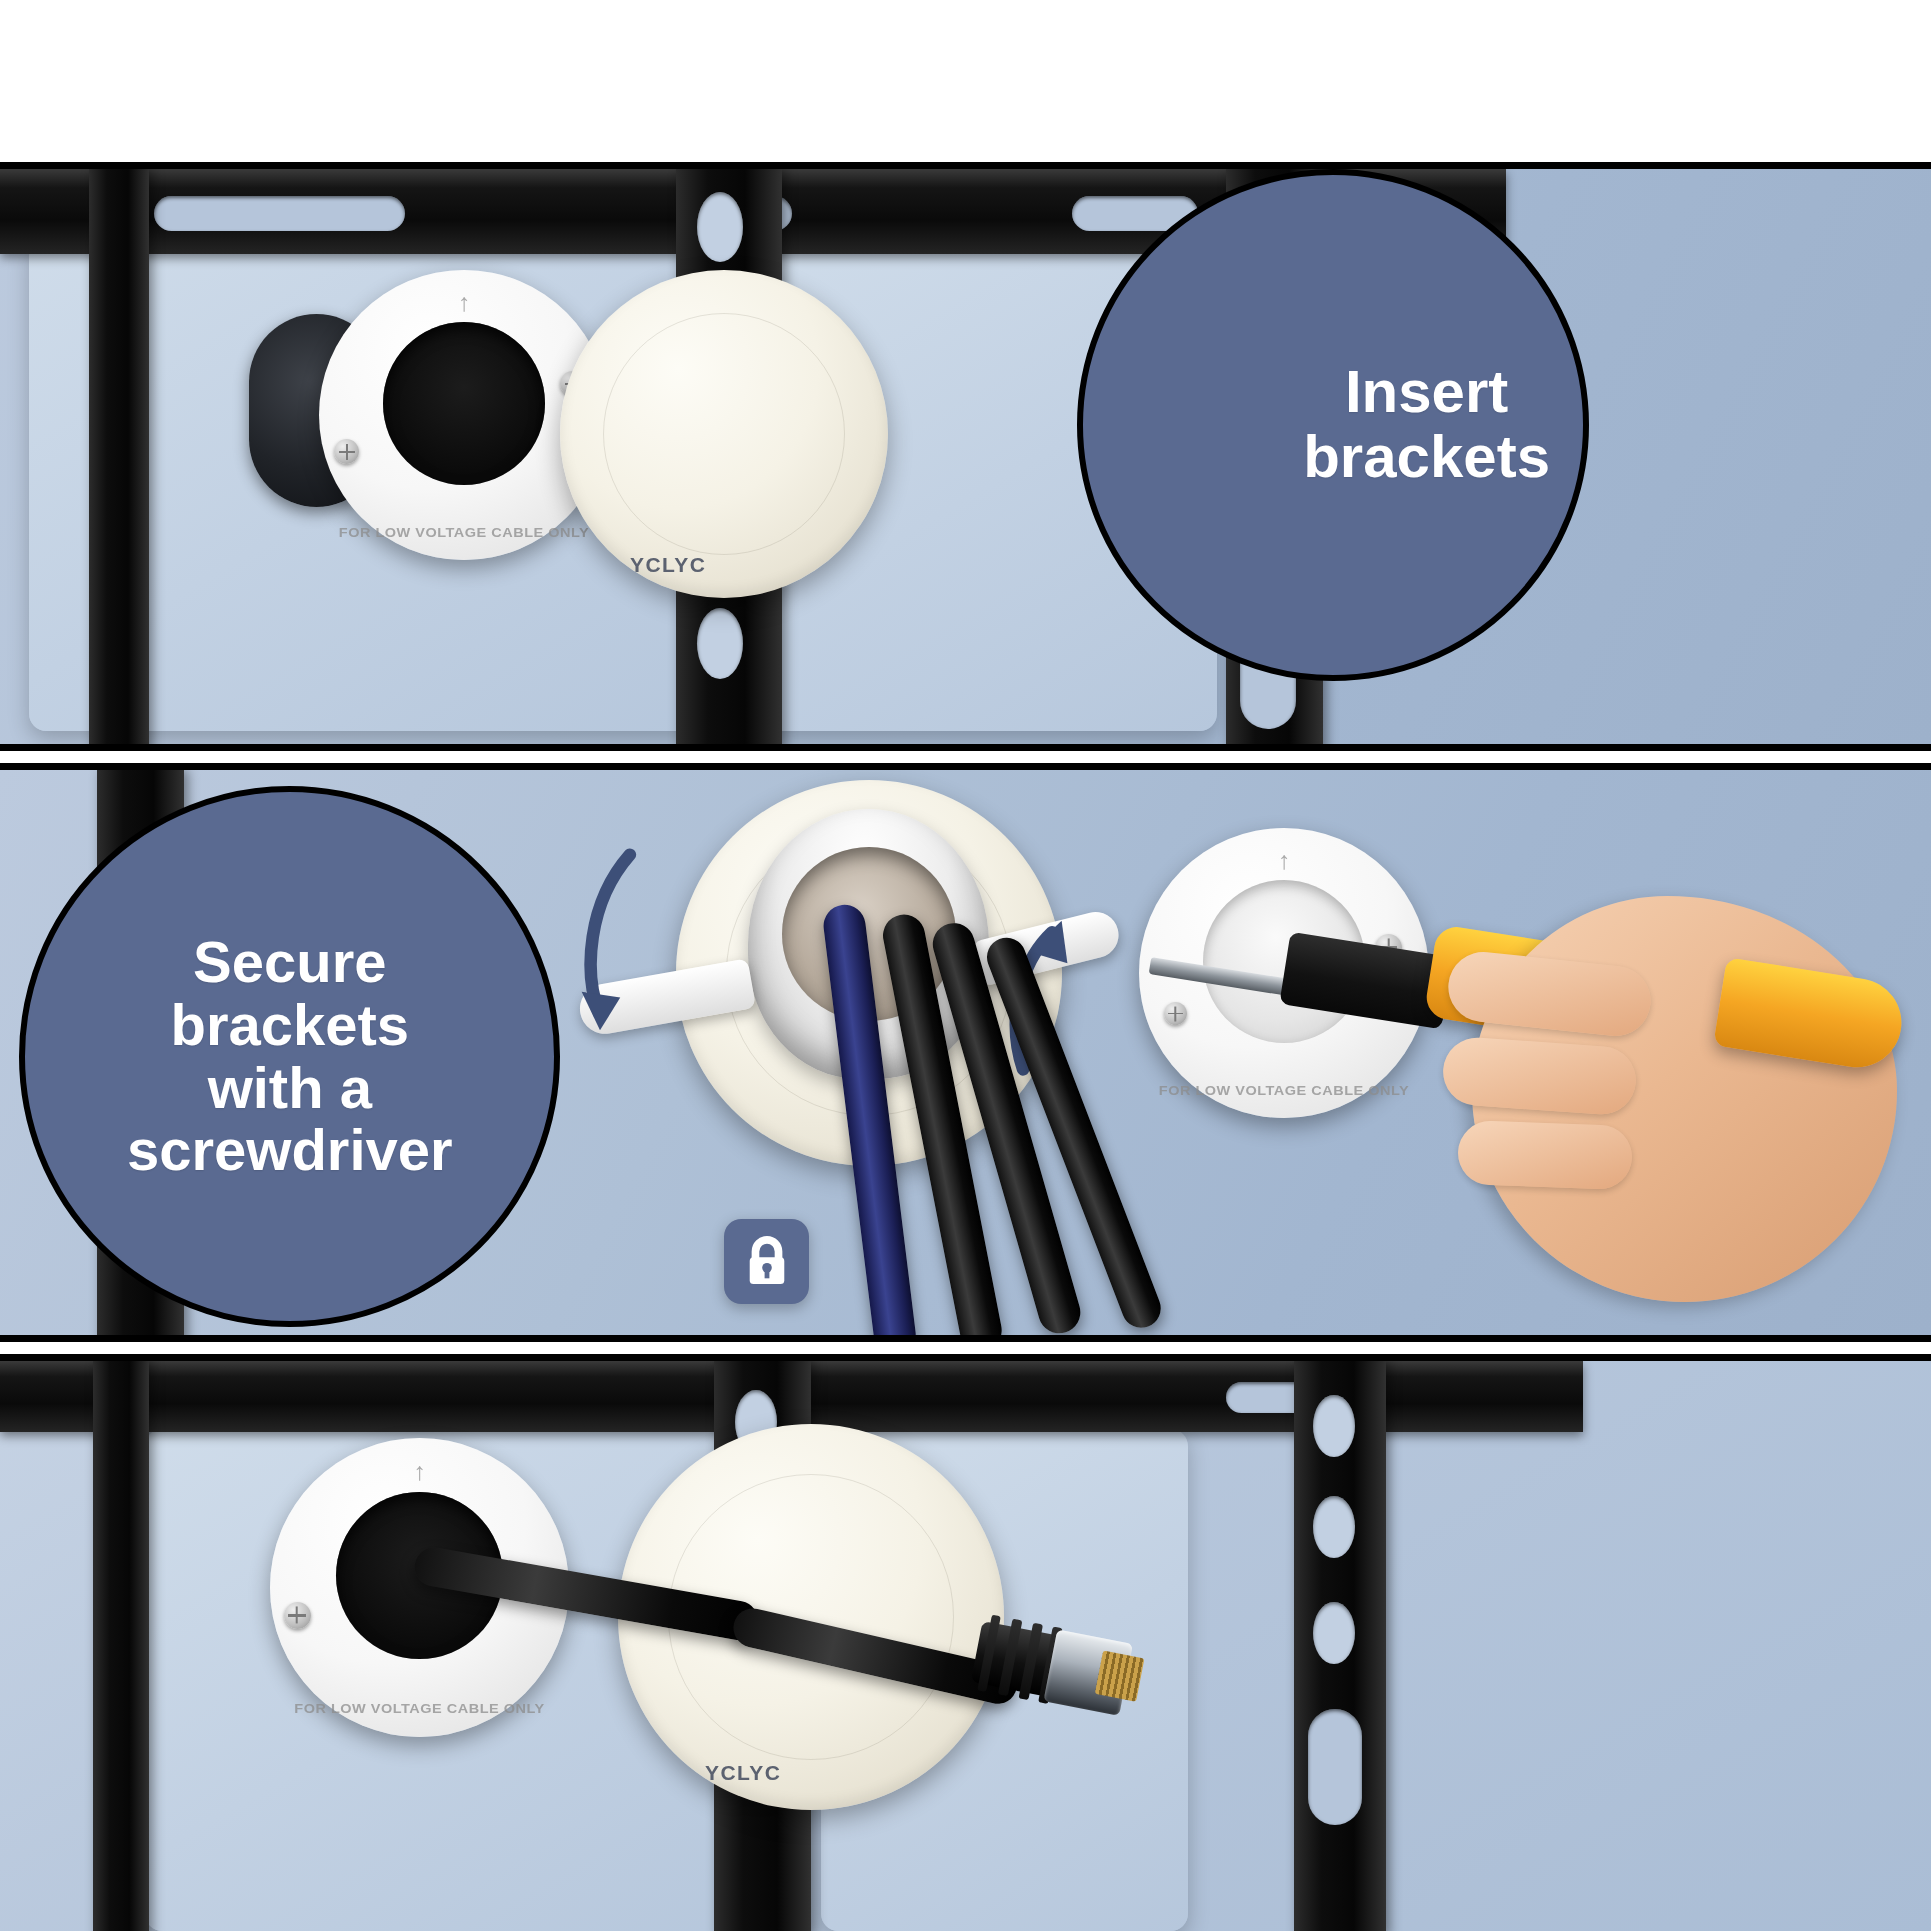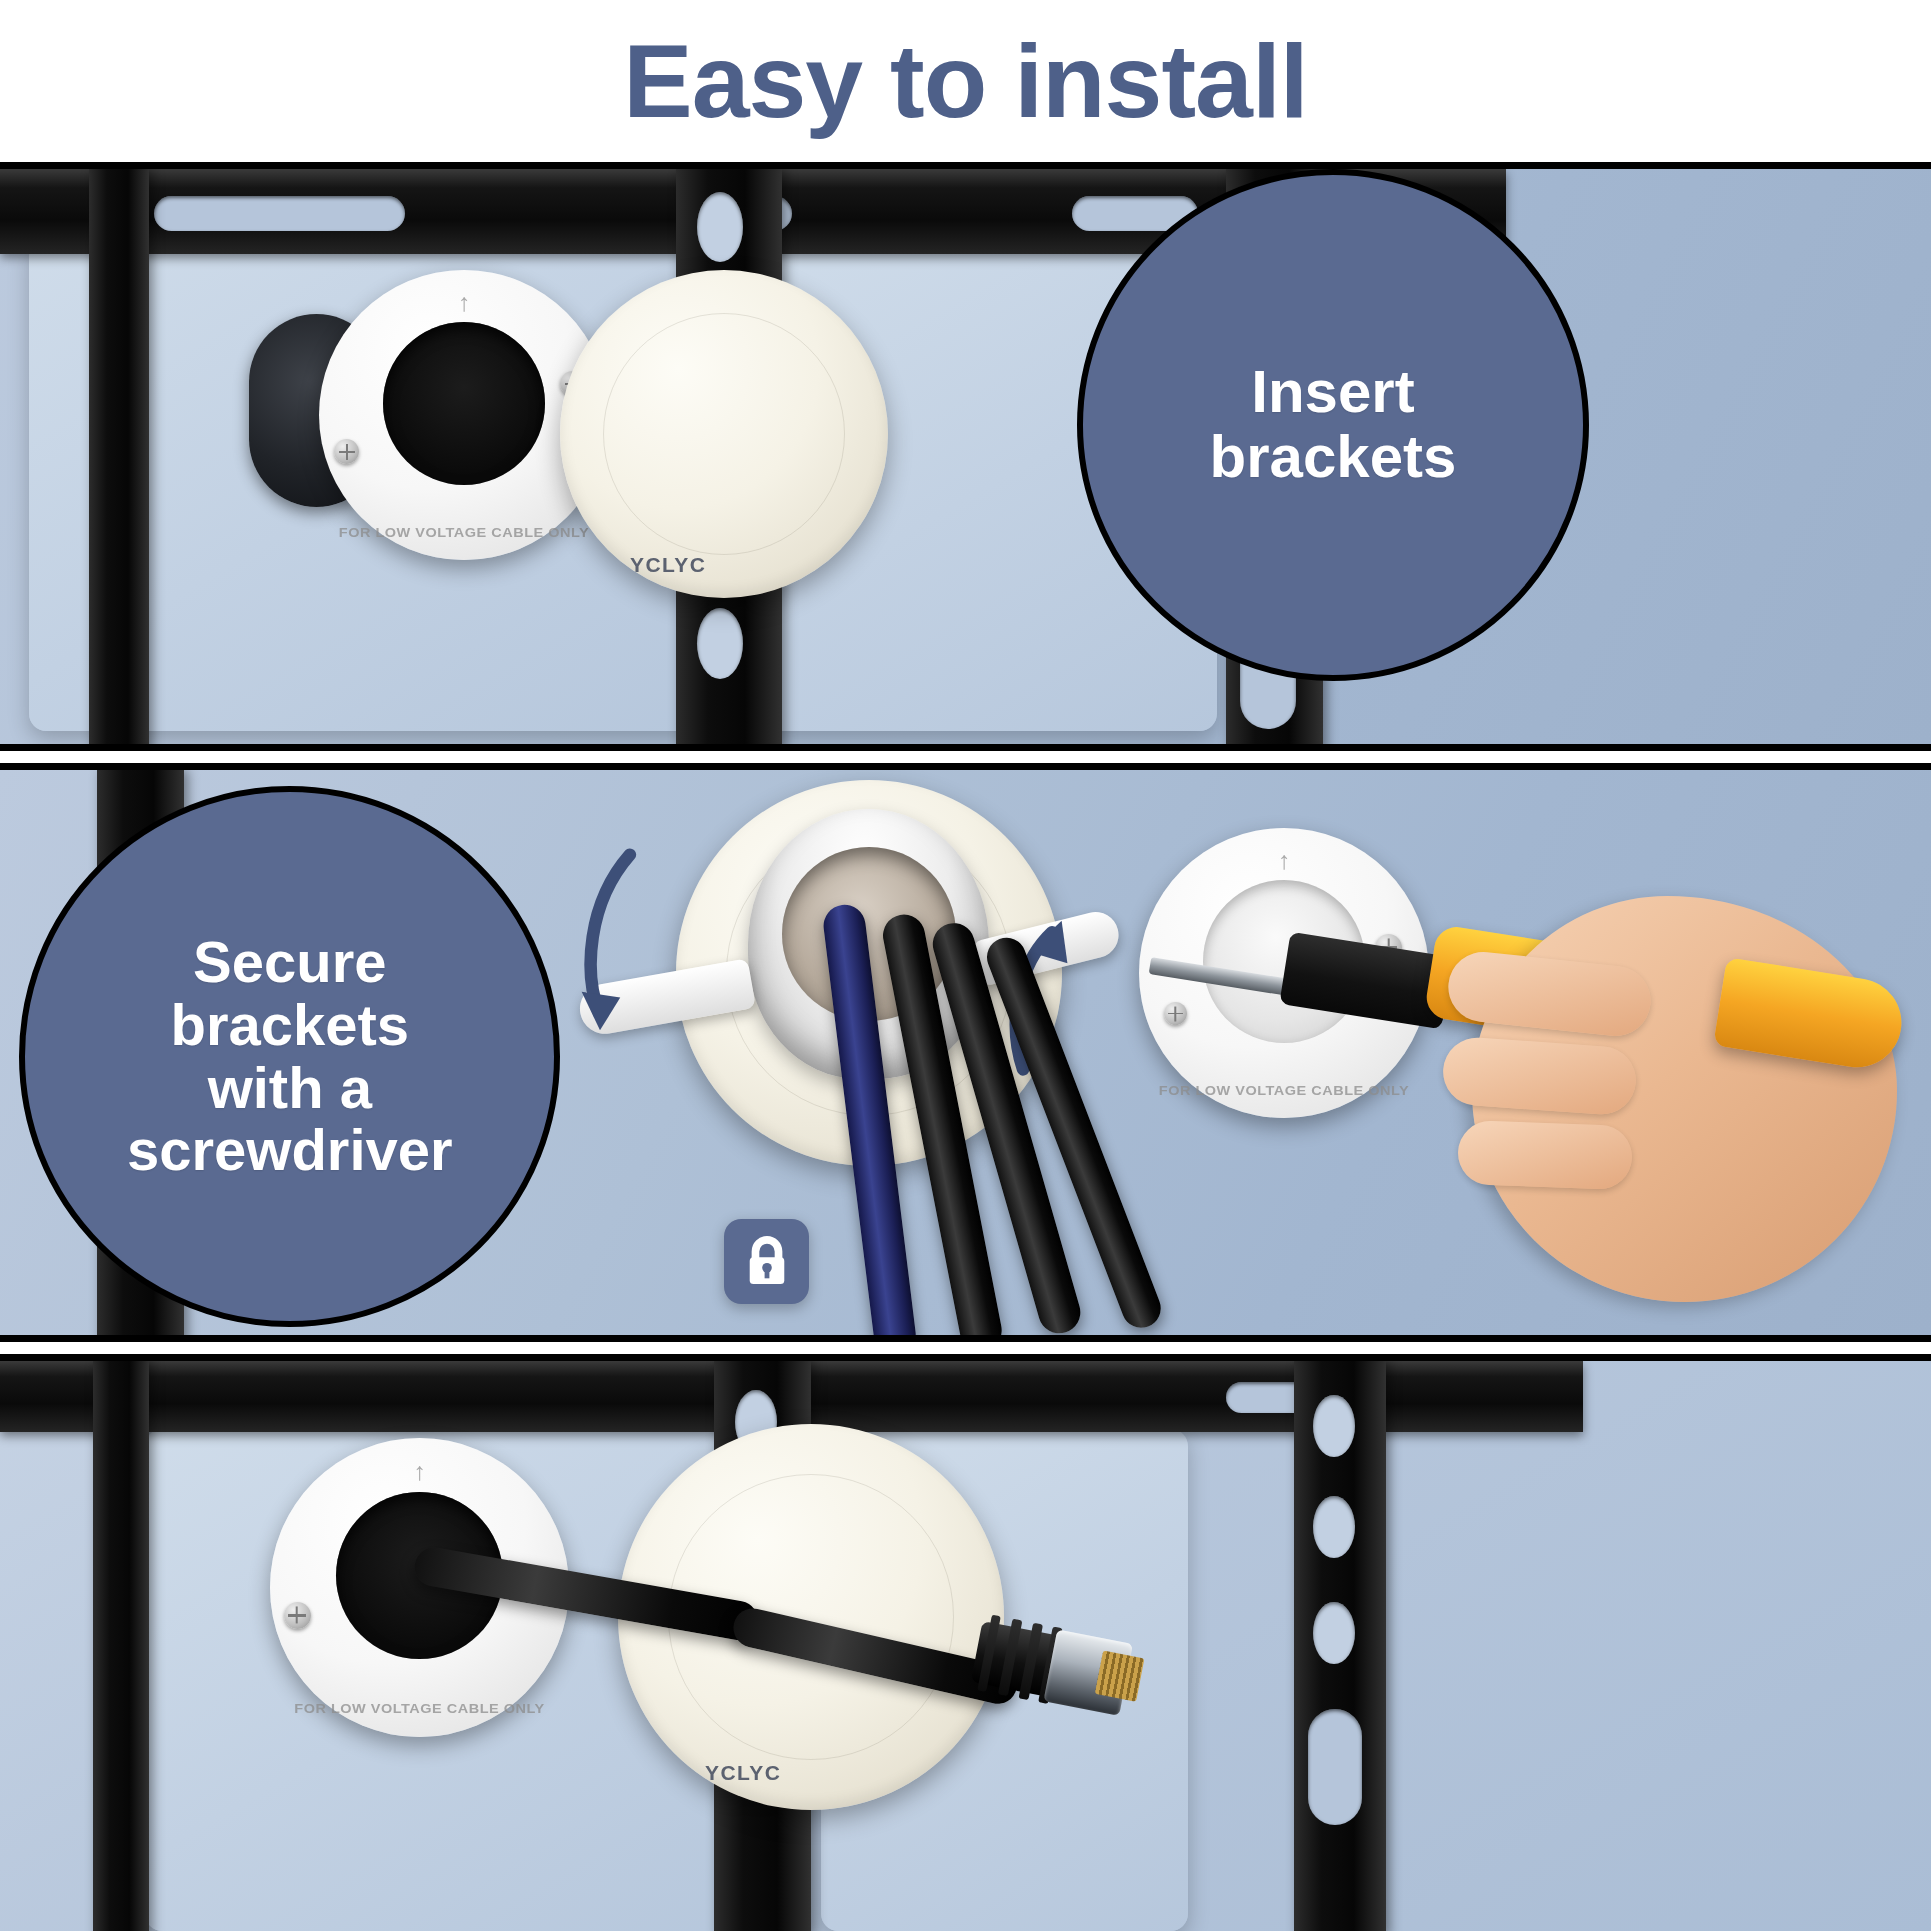--- a/index.html
+++ b/index.html
@@ -246,40 +246,37 @@
   .callout span {
     color: #ffffff;
     font-weight: bold;
     line-height: 1.08;
     display: block;
     padding: 0 33px;
     white-space: pre-line;
     text-shadow: 0 1px 1.9px rgba(0,0,0,.12);
   }
   #callout-1 {
-    left: 1077px; top: 162px; width: 512px; height: 512px;
+    left: 1077px; top: 162px; width: 512px; height: 512px; justify-content: flex-end;
   }
   #callout-1 span { font-size: 60px; }
   #callout-2 {
     left: 19.3px; top: 787px; width: 541px; height: 541px;
   }
   #callout-2 span { font-size: 58px; }
   #callout-3 {
     left: 1086px; top: 1381px; width: 521px; height: 521px;
   }
   #callout-3 span { font-size: 58px; }
 </style>
 </head>
 <body>
 
 <div class="poster">
 
-  <div class="title-bar">
-    <div class="title-text">Easy to install</div>
-  </div>
 
   <div class="panel" id="panel-1">
     <div class="wall"></div>
 
     <div class="tvpanel" style="left:29px; top:70px; width:676px; height:492px;"></div>
 
     <div class="tvpanel" style="left:763px; top:70px; width:454px; height:492px;"></div>
 
     <div class="mount-horiz" style="left:0; top:0; width:1506px; height:85px;">
       <div class="slot" style="left:154px; top:27px; width:251px; height:35px;"></div>

